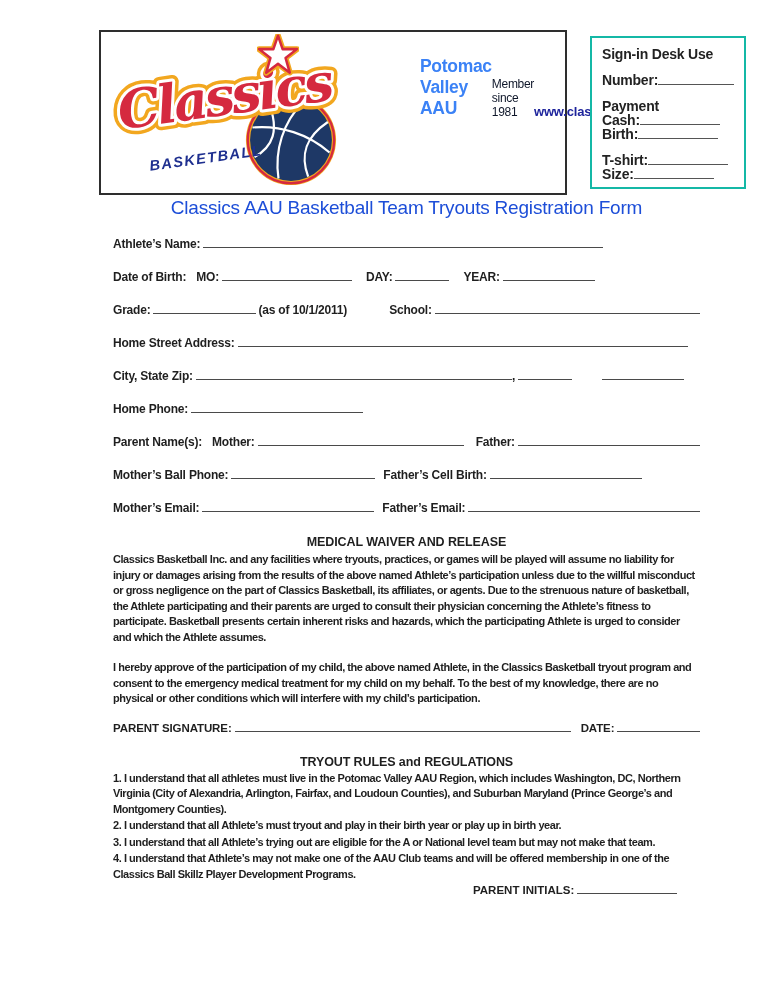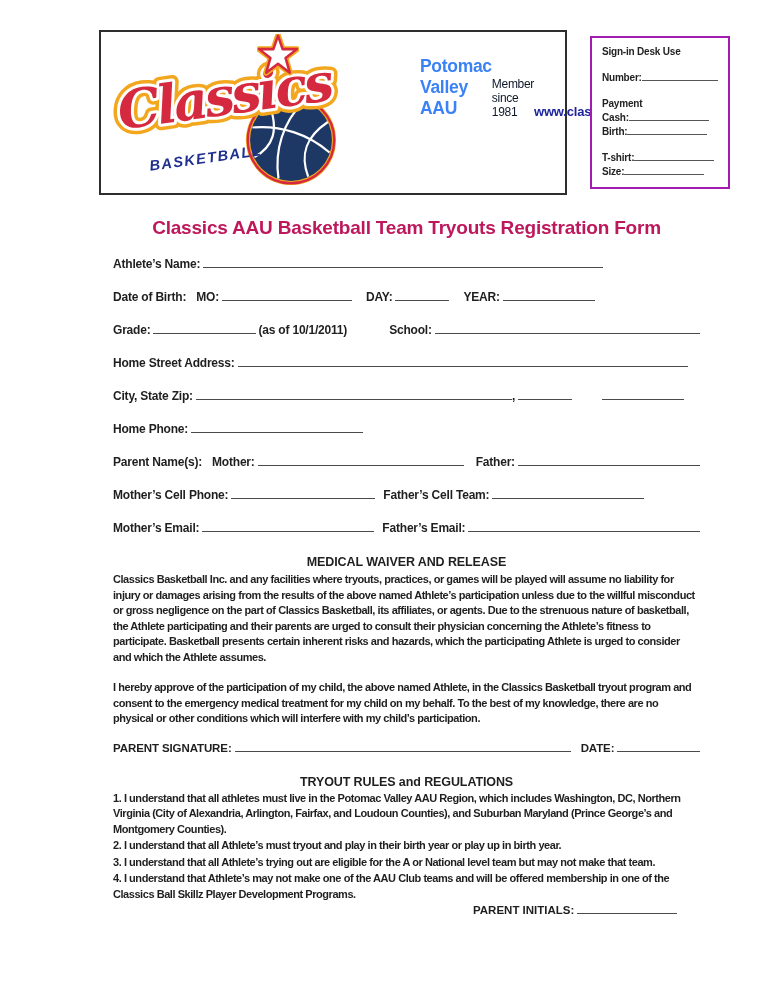--- a/index.html
+++ b/index.html
@@ -13,24 +13,24 @@
     color:#1f1f1f;
     overflow:hidden;
   }
   
   .header-row { position:absolute; left:0; top:30px; width:768px; height:165px; }
   .logo-box {
     position:absolute; left:99px; top:0; width:468px; height:165px;
     border:2px solid #2e2e2e; background:#fff;
   }
   .signin-box {
-    position:absolute; left:590px; top:6px; width:140px; height:153px;
-    border:2px solid #a21caf; background:#fff;
+    position:absolute; left:590px; top:6px; width:156px; height:153px;
+    border:2px solid #14b8a6; background:#fff;
     padding:8px 10px;
-    font-size:10px; font-weight:bold; letter-spacing:-0.2px; color:#222;
+    font-size:14px; font-weight:bold; letter-spacing:-0.2px; color:#222;
   }
   .signin-box .si-row { display:flex; align-items:baseline; height:14px; } .signin-box .sp10 { height:12px; }
   .si-line { flex:1; max-width:80px; height:4px; border-bottom:1.3px solid #555; }
 
   
   .classics-wrap { position:absolute; left:4px; top:2px; width:290px; height:160px; }
   .ball-svg { position:absolute; left:140px; top:60px; }
   .classics-svg { position:absolute; left:2px; top:14px; }
   .classics-text { font-family:"DejaVu Serif", serif; font-style:italic; font-weight:bold; font-size:53px; fill:#d5293f; letter-spacing:-3px; }
   .star-svg { position:absolute; left:152px; top:0; }
@@ -41,21 +41,21 @@
   }
   
   .hdr-right { position:absolute; right:6px; top:5px; width:205px; display:flex; flex-direction:row; align-items:flex-end; }
   .aau-svg { margin-right:66px; }
   .pv1 { margin-top:3px; font-size:17.5px; font-weight:bold; color:#3b82f6; letter-spacing:-0.3px; }
   .pv2 { font-size:12px; font-weight:normal; color:#0f172a; letter-spacing:-0.3px; }
   .site { margin-top:12px; font-size:13px; font-weight:bold; color:#1e249c; letter-spacing:-0.2px; }
 
   
   .content { position:absolute; left:113px; top:195px; width:587px; }
-  .title { margin-top:20px; text-align:center; font-size:19px; font-weight:bold; color:#be185d; letter-spacing:-0.2px; line-height:26px; }
+  .title { text-align:center; font-size:19px; font-weight:normal; color:#1d4ed8; letter-spacing:-0.2px; line-height:26px; }
 
   .row { display:flex; align-items:baseline; height:19px; margin-top:14px; font-size:12px; font-weight:bold; letter-spacing:-0.2px; white-space:nowrap; }
   .row.first { margin-top:16px; }
   .line { display:inline-block; height:4px; border-bottom:1.4px solid #4a4a4a; margin-left:3px; }
   .line.fill { flex:1; }
   .ml8 { margin-left:8px; } .ml10 { margin-left:10px; } .ml12 { margin-left:12px; } .ml14 { margin-left:14px; } .ml30 { margin-left:30px; } .ml42 { margin-left:42px; }
 
   .sec-head { margin-top:14px; text-align:center; font-size:12.5px; font-weight:bold; letter-spacing:-0.1px; line-height:16px; }
   .para { margin-top:2px; font-size:11px; font-weight:bold; letter-spacing:-0.45px; line-height:15.5px; text-align:left; }
   .para2 { margin-top:15px; }
@@ -201,23 +201,23 @@
 
     <div class="row">
       <span>Parent Name(s):</span>
       <span class="ml10">Mother:</span>
         <span class="line" style="width:206px"></span>
       <span class="ml12">Father:</span>
         <span class="line fill"></span>
     </div>
 
     <div class="row">
-      <span>Mother’s Cell Phone:</span>
+      <span>Mother’s Ball Phone:</span>
         <span class="line" style="width:144px"></span>
-      <span class="ml8">Father’s Cell Team:</span>
+      <span class="ml8">Father’s Cell Birth:</span>
         <span class="line" style="width:152px"></span>
     </div>
 
     <div class="row">
       <span>Mother’s Email:</span>
         <span class="line" style="width:172px"></span>
       <span class="ml8">Father’s Email:</span>
         <span class="line fill"></span>
     </div>
 

